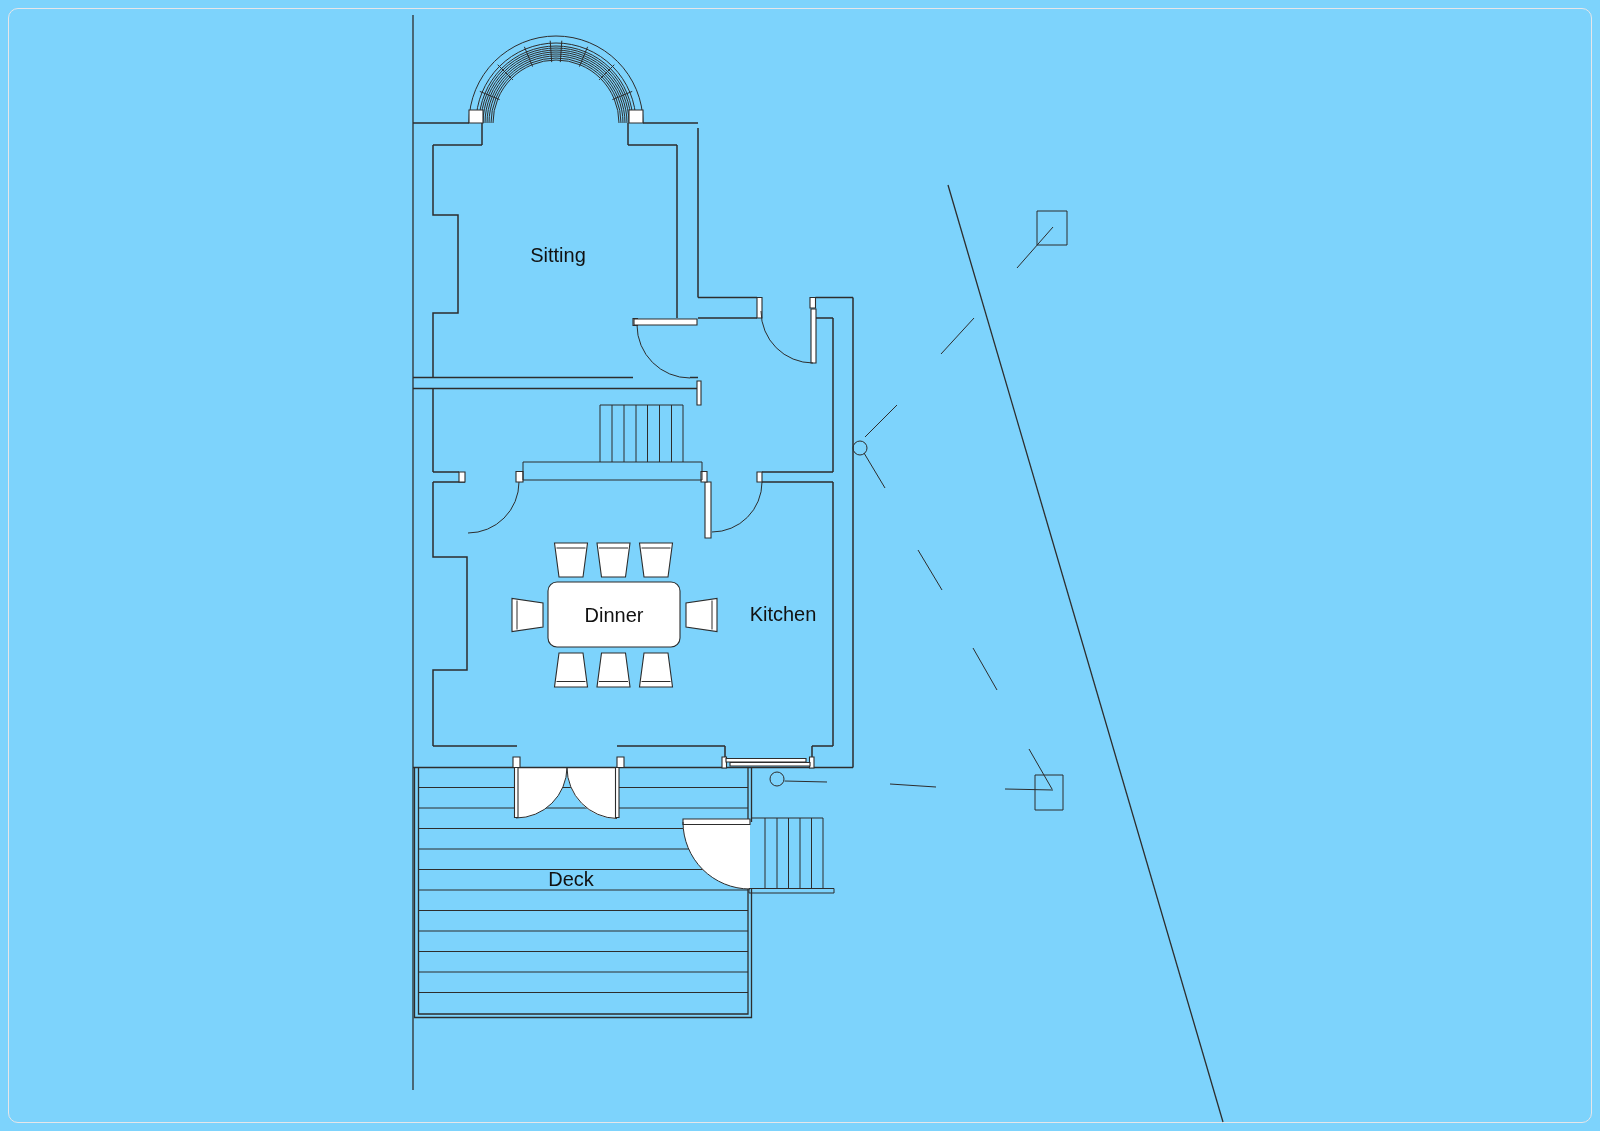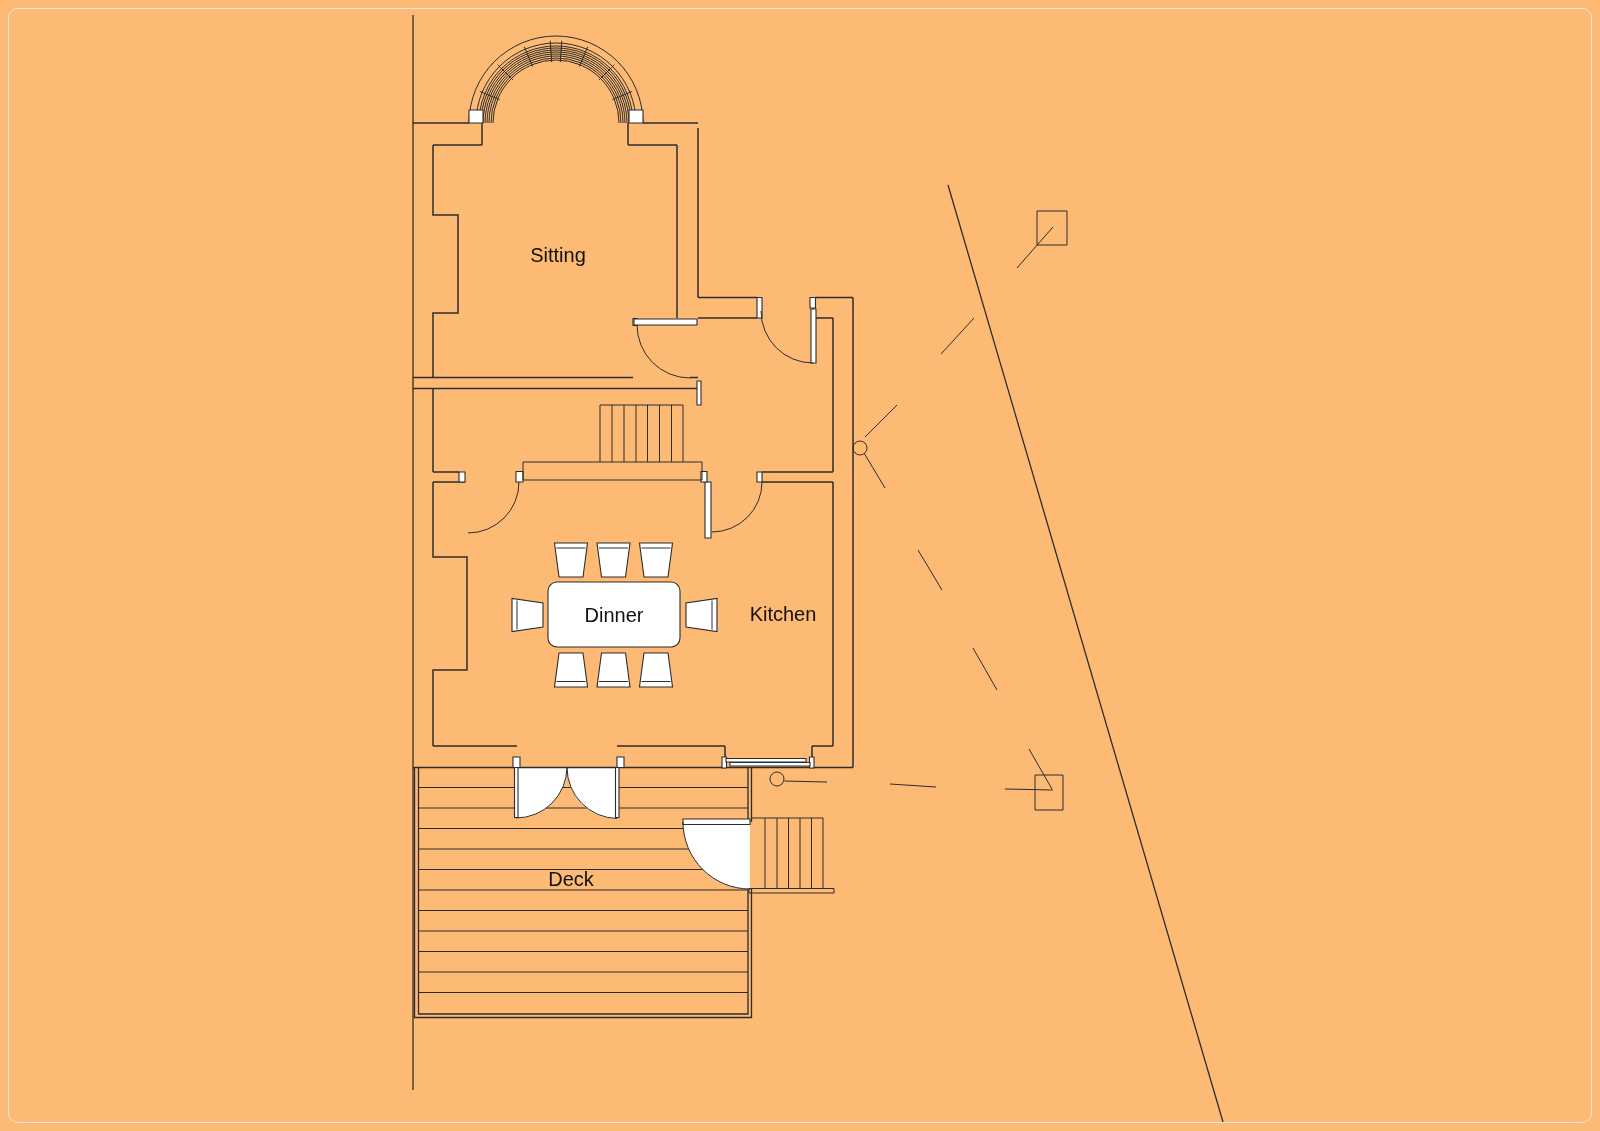--- a/index.html
+++ b/index.html
@@ -1,16 +1,16 @@
 <!DOCTYPE html>
 <html><head>
 <meta charset="utf-8">
 <style>
   html,body{margin:0;padding:0;background:#ffffff;}
-  .canvas{position:relative;width:1600px;height:1131px;background:#fdba74;overflow:hidden;
+  .canvas{position:relative;width:1600px;height:1131px;background:#7dd3fc;overflow:hidden;
           font-family:"Liberation Sans", sans-serif;}
   .frame{position:absolute;inset:8px;border:1px solid #e6e6e9;border-radius:10px;pointer-events:none;}
   svg{position:absolute;left:0;top:0;}
   svg *{vector-effect:non-scaling-stroke;}
   .ln{stroke:#2d2d2d;stroke-width:1.3;fill:none;stroke-linecap:butt;}
   .thin{stroke:#2d2d2d;stroke-width:1;fill:none;}
   .wall{stroke:#2d2d2d;stroke-width:1.5;fill:none;}
   .jamb{stroke:#2d2d2d;stroke-width:1.1;fill:#ffffff;}
   .mask{fill:#ffffff;stroke:none;}
   .furn{stroke:#2d2d2d;stroke-width:1.1;fill:#ffffff;}

